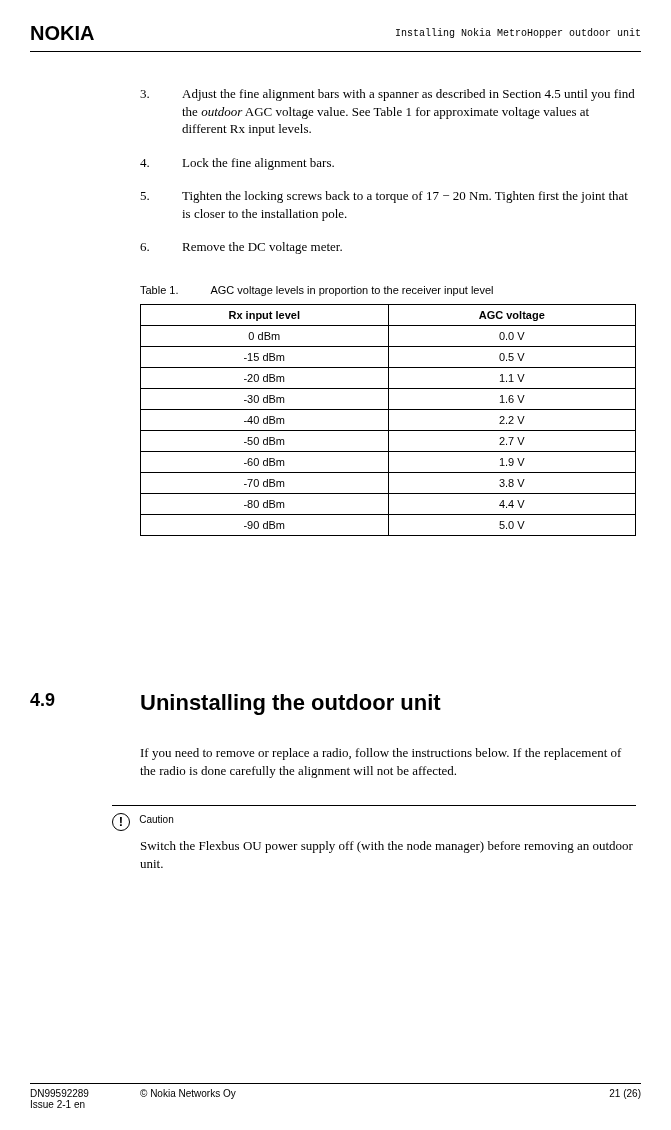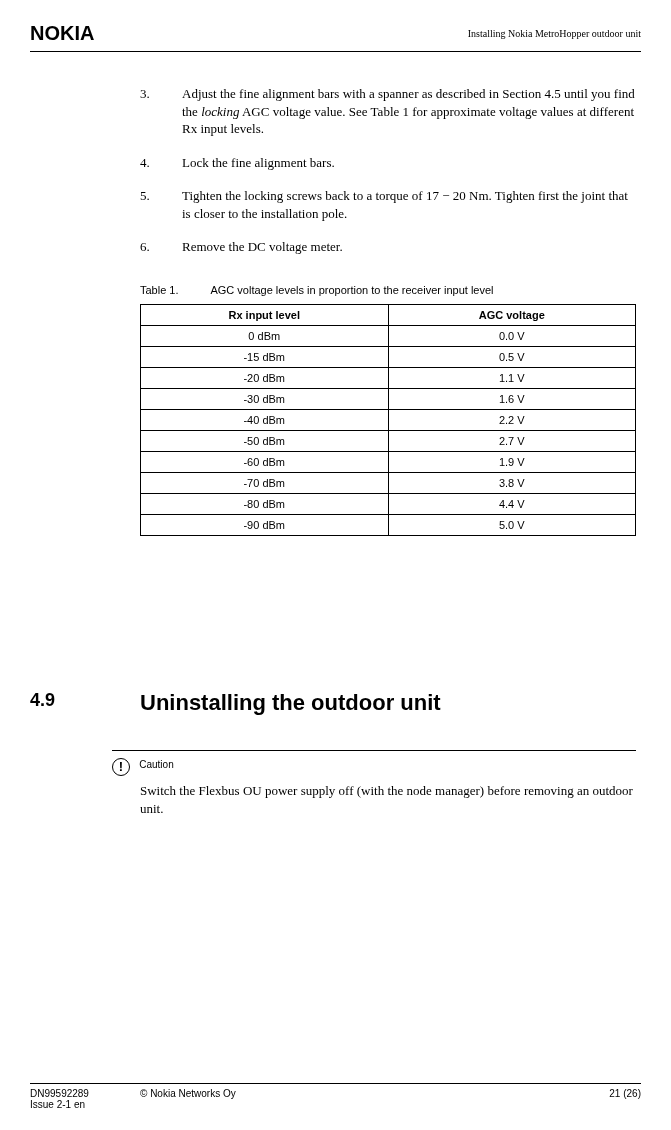--- a/index.html
+++ b/index.html
@@ -24,21 +24,21 @@
     padding-bottom: 6px;
   }
   .logo {
     font-family: Arial, Helvetica, sans-serif;
     font-stretch: condensed;
     font-weight: 900;
     font-size: 20px;
     letter-spacing: 0px;
   }
   .header-title {
-    font-family: Liberation Serif, serif;
+    font-family: Liberation Mono, monospace;
     font-size: 10px;
   }
   .content {
     position: absolute;
     top: 85px;
     left: 140px;
     right: 35px;
   }
   .step {
     display: flex;
@@ -161,21 +161,21 @@
 <div class="header">
   <div class="logo">NOKIA</div>
   <div class="header-title">Installing Nokia MetroHopper outdoor unit</div>
 </div>
 
 <div class="content">
 
   <div class="step">
     <div class="step-num">3.</div>
     <div class="step-body">
-      <span>Adjust the fine alignment bars with a spanner as described in Section 4.5 until you find the </span><span class="italic">locking</span><span> AGC voltage value. See Table 1 for approximate voltage values at different Rx input levels.</span>
+      <span>Adjust the fine alignment bars with a spanner as described in Section 4.5 until you find the </span><span class="italic">outdoor</span><span> AGC voltage value. See Table 1 for approximate voltage values at different Rx input levels.</span>
     </div>
   </div>
 
   <div class="step">
     <div class="step-num">4.</div>
     <div class="step-body">Lock the fine alignment bars.</div>
   </div>
 
   <div class="step">
     <div class="step-num">5.</div>
@@ -243,20 +243,21 @@
     </tbody>
   </table>
 </div>
 
 <div class="section-head" style="top: 690px;">
   <div class="section-num">4.9</div>
   <div class="section-title">Uninstalling the outdoor unit</div>
 </div>
 
 <div class="content2" style="top: 724px;">
+  <div class="section-para">If you need to remove or replace a radio, follow the instructions below. If the replacement of the radio is done carefully the alignment will not be affected.</div>
 
   <div class="caution-block">
     <div class="caution-rule"></div>
     <div class="caution-row">
       <span class="caution-icon">!</span>
       <span class="caution-label">Caution</span>
     </div>
     <div class="caution-text">Switch the Flexbus OU power supply off (with the node manager) before removing an outdoor unit.</div>
   </div>
 </div>

